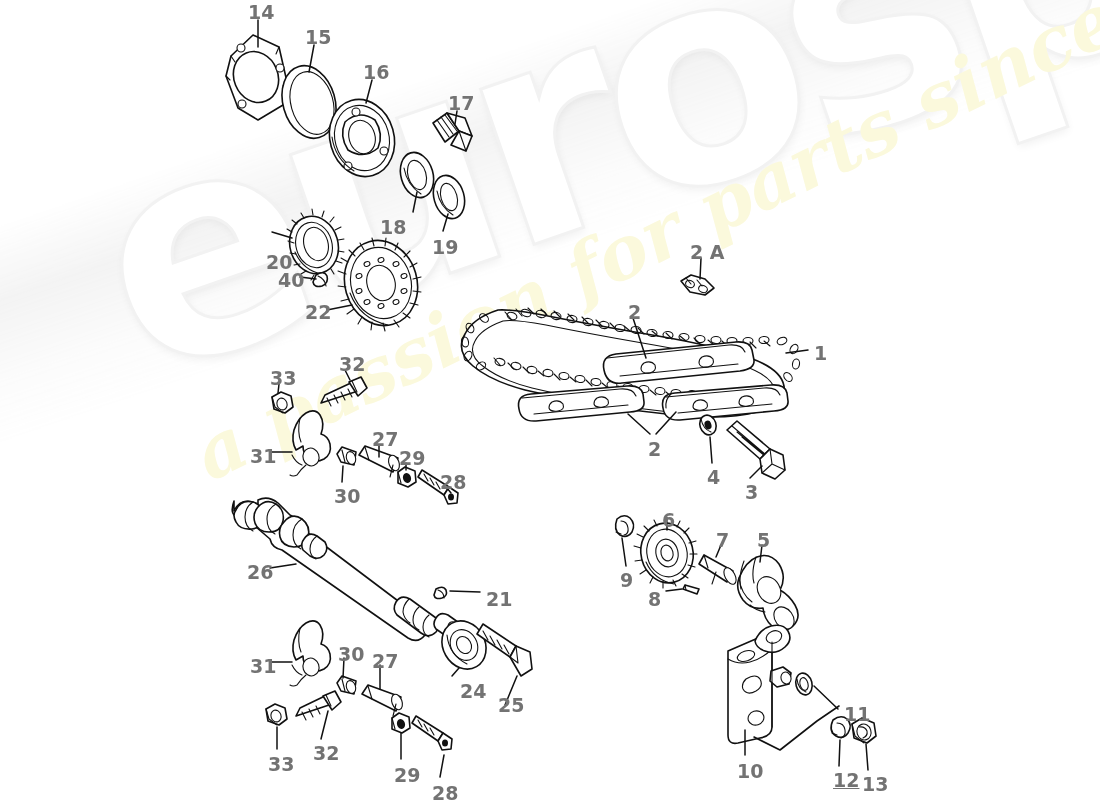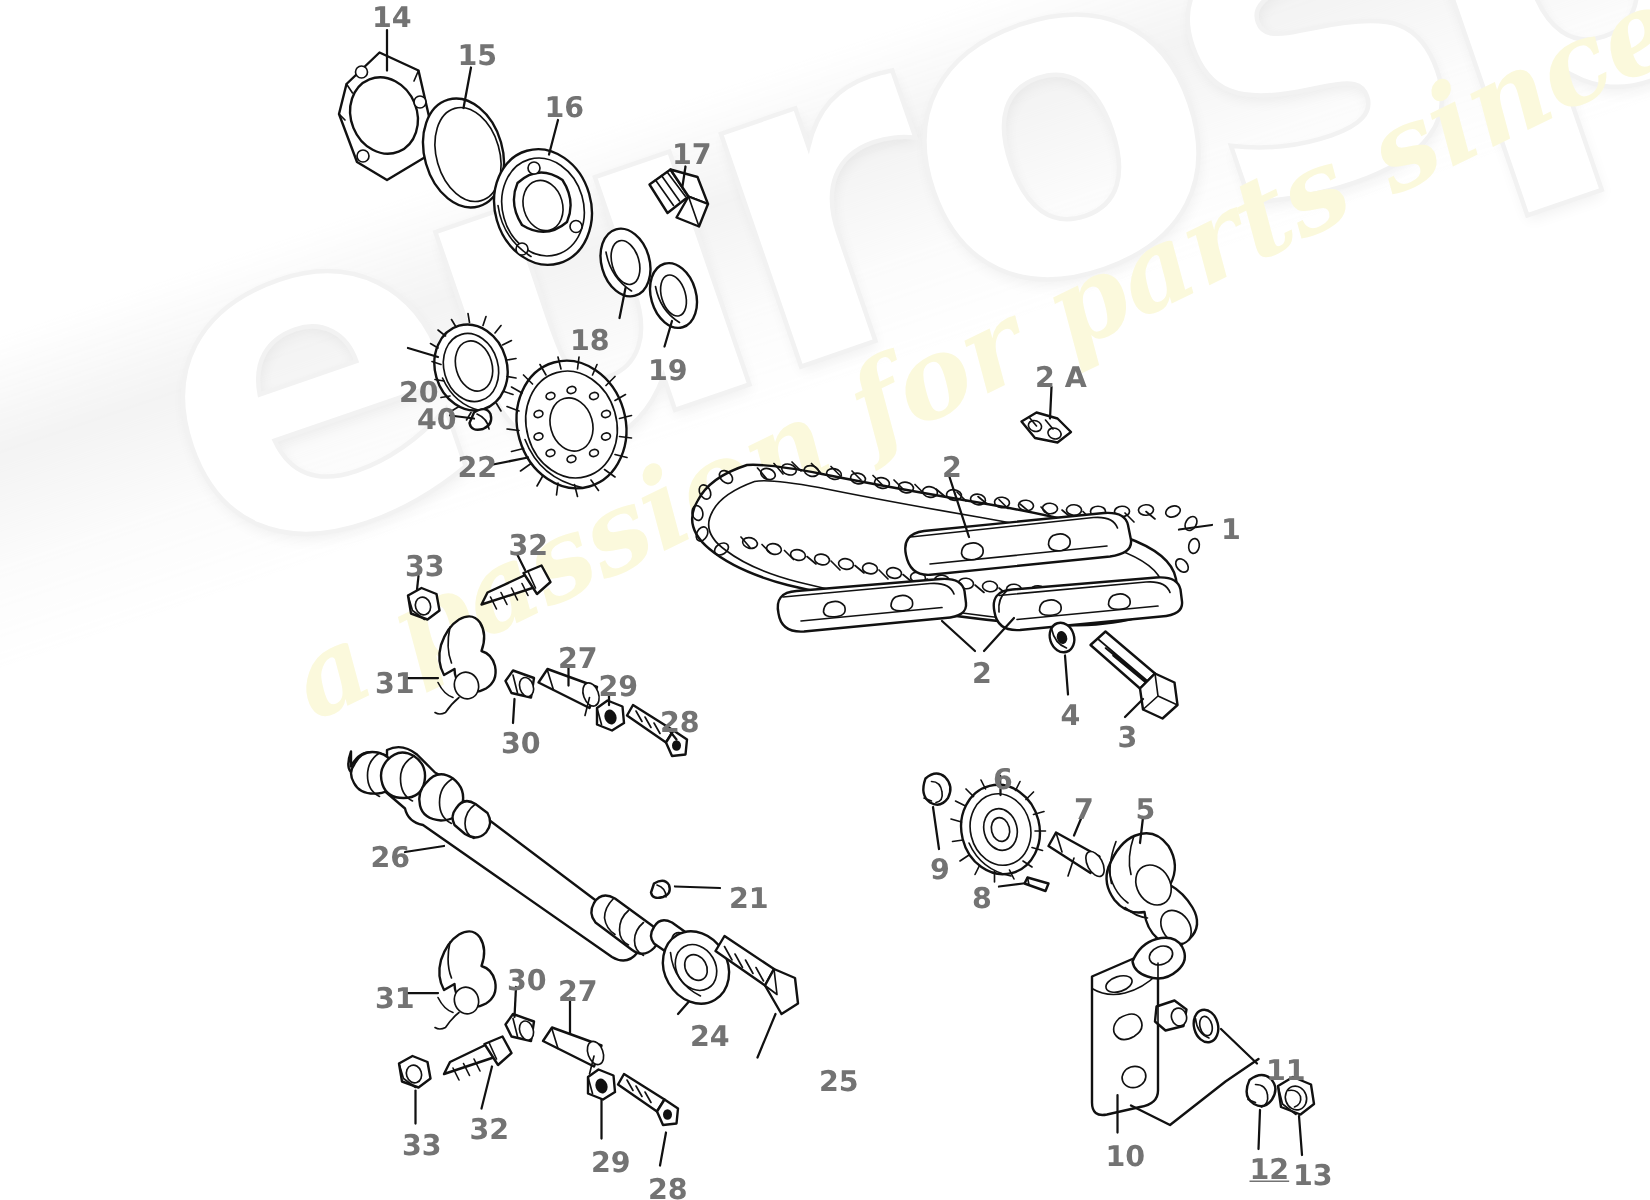--- a/index.html
+++ b/index.html
@@ -570,21 +570,21 @@
       <div class="callout" style="left: 399px; top: 449px;">29</div>
       <div class="callout" style="left: 440px; top: 473px;">28</div>
       <div class="callout" style="left: 662px; top: 511px;">6</div>
       <div class="callout" style="left: 620px; top: 571px;">9</div>
       <div class="callout" style="left: 648px; top: 590px;">8</div>
       <div class="callout" style="left: 716px; top: 531px;">7</div>
       <div class="callout" style="left: 757px; top: 531px;">5</div>
       <div class="callout" style="left: 247px; top: 563px;">26</div>
       <div class="callout" style="left: 486px; top: 590px;">21</div>
       <div class="callout" style="left: 460px; top: 682px;">24</div>
-      <div class="callout" style="left: 498px; top: 712px; margin-left: 48px;">25</div>
+      <div class="callout" style="left: 498px; top: 696px;">25</div>
       <div class="callout" style="left: 250px; top: 657px;">31</div>
       <div class="callout" style="left: 338px; top: 645px;">30</div>
       <div class="callout" style="left: 372px; top: 652px;">27</div>
       <div class="callout" style="left: 268px; top: 755px;">33</div>
       <div class="callout" style="left: 313px; top: 744px;">32</div>
       <div class="callout" style="left: 394px; top: 766px;">29</div>
       <div class="callout" style="left: 432px; top: 784px;">28</div>
       <div class="callout" style="left: 844px; top: 705px;">11</div>
       <div class="callout" style="left: 737px; top: 762px;">10</div>
       <div class="callout" style="left: 833px; top: 771px; text-decoration: underline;">12</div>

